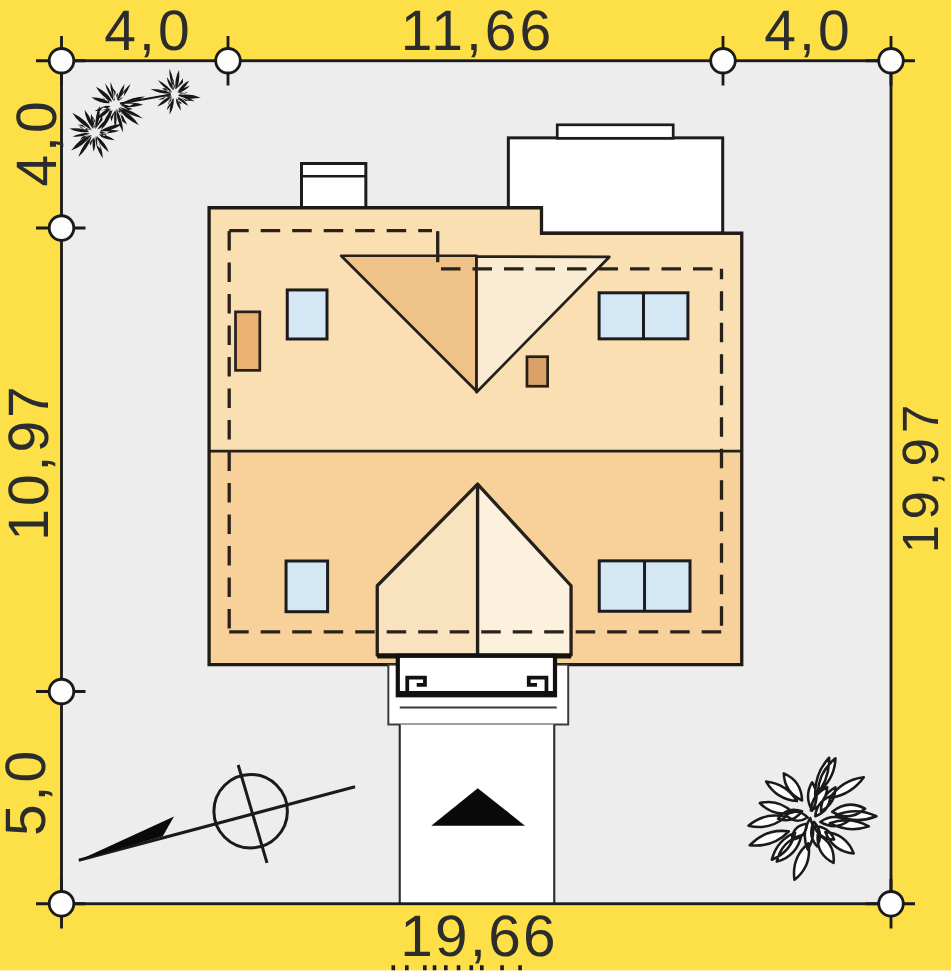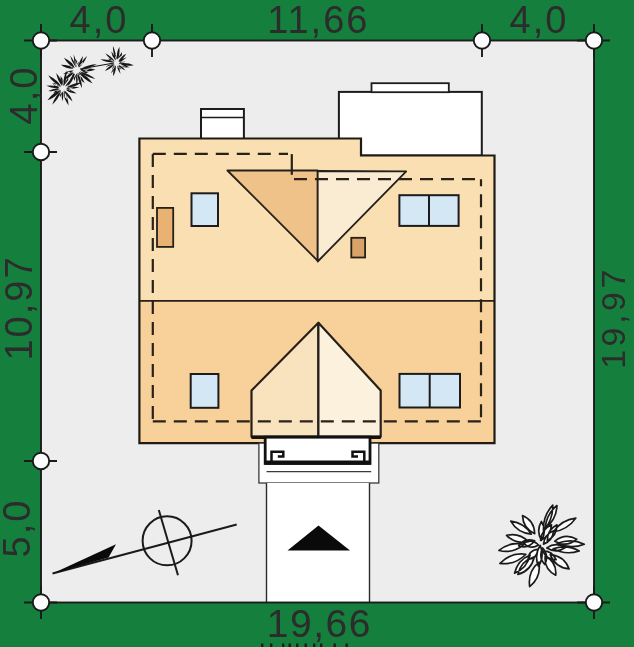--- a/index.html
+++ b/index.html
@@ -1,16 +1,16 @@
 <!DOCTYPE html>
 <html><head>
 <meta charset="utf-8">
 <style>
   html,body{margin:0;padding:0;background:#fdfdfd;}
-  .wrap{width:634px;height:647px;position:relative;overflow:hidden;background:#15803d;}
+  .wrap{width:634px;height:647px;position:relative;overflow:hidden;background:#fde047;}
   svg{display:block}
   text{font-family:"Liberation Sans", sans-serif; fill:#2c2c2c;}
 </style>
 </head>
 <body>
 <div class="wrap">
 <svg width="634" height="647" viewBox="0 0 634 647">
   <defs>
     <g id="palm1">
           <path d="M0.17,-0.01 Q0.40,0.08 0.87,-0.07 Q0.53,-0.14 0.17,-0.01 Z M0.17,-0.01 L0.44,0.08 L0.33,0.11 Z M0.17,-0.01 L0.48,-0.14 L0.37,-0.16 Z M0.15,0.05 Q0.27,0.23 0.71,0.26 Q0.47,0.06 0.15,0.05 Z M0.08,0.11 Q0.12,0.38 0.50,0.68 Q0.40,0.36 0.08,0.11 Z M0.08,0.11 L0.22,0.57 L0.10,0.46 Z M0.04,0.12 Q-0.01,0.45 0.29,0.90 Q0.29,0.52 0.04,0.12 Z M0.04,0.12 L0.28,0.43 L0.27,0.31 Z M-0.01,0.16 Q-0.12,0.30 -0.03,0.67 Q0.07,0.42 -0.01,0.16 Z M-0.01,0.16 L-0.15,0.46 L-0.17,0.34 Z M-0.10,0.15 Q-0.37,0.31 -0.57,0.85 Q-0.25,0.59 -0.10,0.15 Z M-0.10,0.08 Q-0.47,0.14 -0.82,0.62 Q-0.42,0.50 -0.10,0.08 Z M-0.10,0.08 L-0.51,0.24 L-0.42,0.13 Z M-0.10,0.08 L-0.31,0.43 L-0.20,0.37 Z M-0.15,0.03 Q-0.36,-0.05 -0.77,0.13 Q-0.46,0.17 -0.15,0.03 Z M-0.19,-0.03 Q-0.37,-0.19 -0.88,-0.15 Q-0.56,0.02 -0.19,-0.03 Z M-0.19,-0.03 L-0.59,-0.28 L-0.42,-0.28 Z M-0.10,-0.09 Q-0.24,-0.43 -0.78,-0.70 Q-0.57,-0.34 -0.10,-0.09 Z M-0.10,-0.09 L-0.56,-0.27 L-0.47,-0.16 Z M-0.05,-0.13 Q-0.03,-0.42 -0.35,-0.81 Q-0.32,-0.46 -0.05,-0.13 Z M-0.05,-0.13 L-0.06,-0.56 L0.02,-0.44 Z M-0.03,-0.20 Q0.06,-0.32 -0.12,-0.67 Q-0.16,-0.40 -0.03,-0.20 Z M0.03,-0.13 Q0.21,-0.40 0.18,-0.95 Q0.01,-0.61 0.03,-0.13 Z M0.03,-0.13 L0.27,-0.62 L0.28,-0.45 Z M0.03,-0.13 L-0.04,-0.44 L-0.08,-0.35 Z M0.10,-0.11 Q0.29,-0.15 0.47,-0.49 Q0.23,-0.36 0.10,-0.11 Z M0.19,-0.06 Q0.49,-0.00 0.99,-0.31 Q0.58,-0.31 0.19,-0.06 Z M0.19,-0.06 L0.54,-0.04 L0.42,0.02 Z" fill="#171717"></path>

